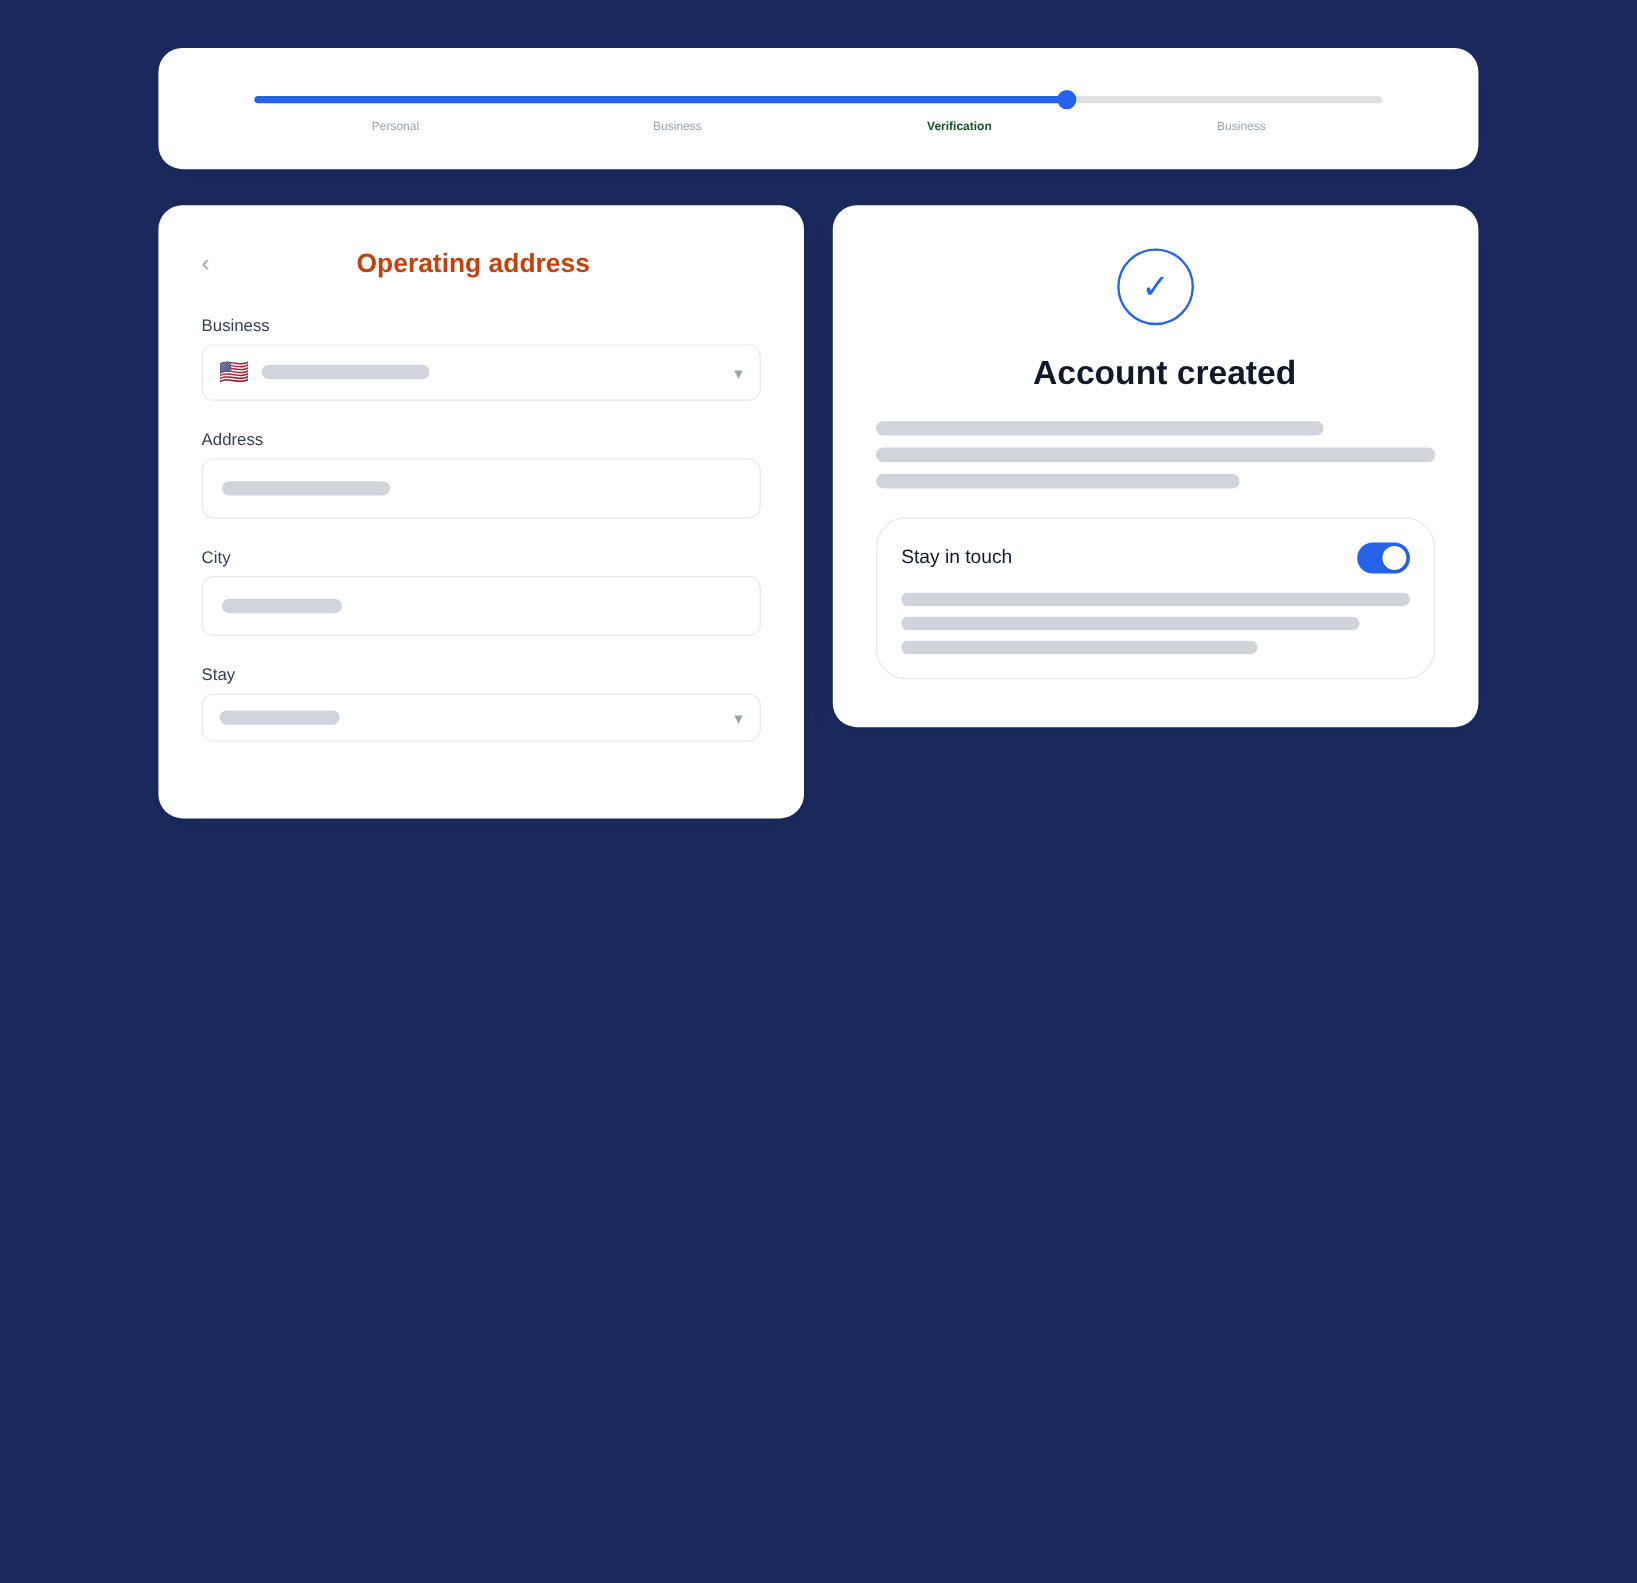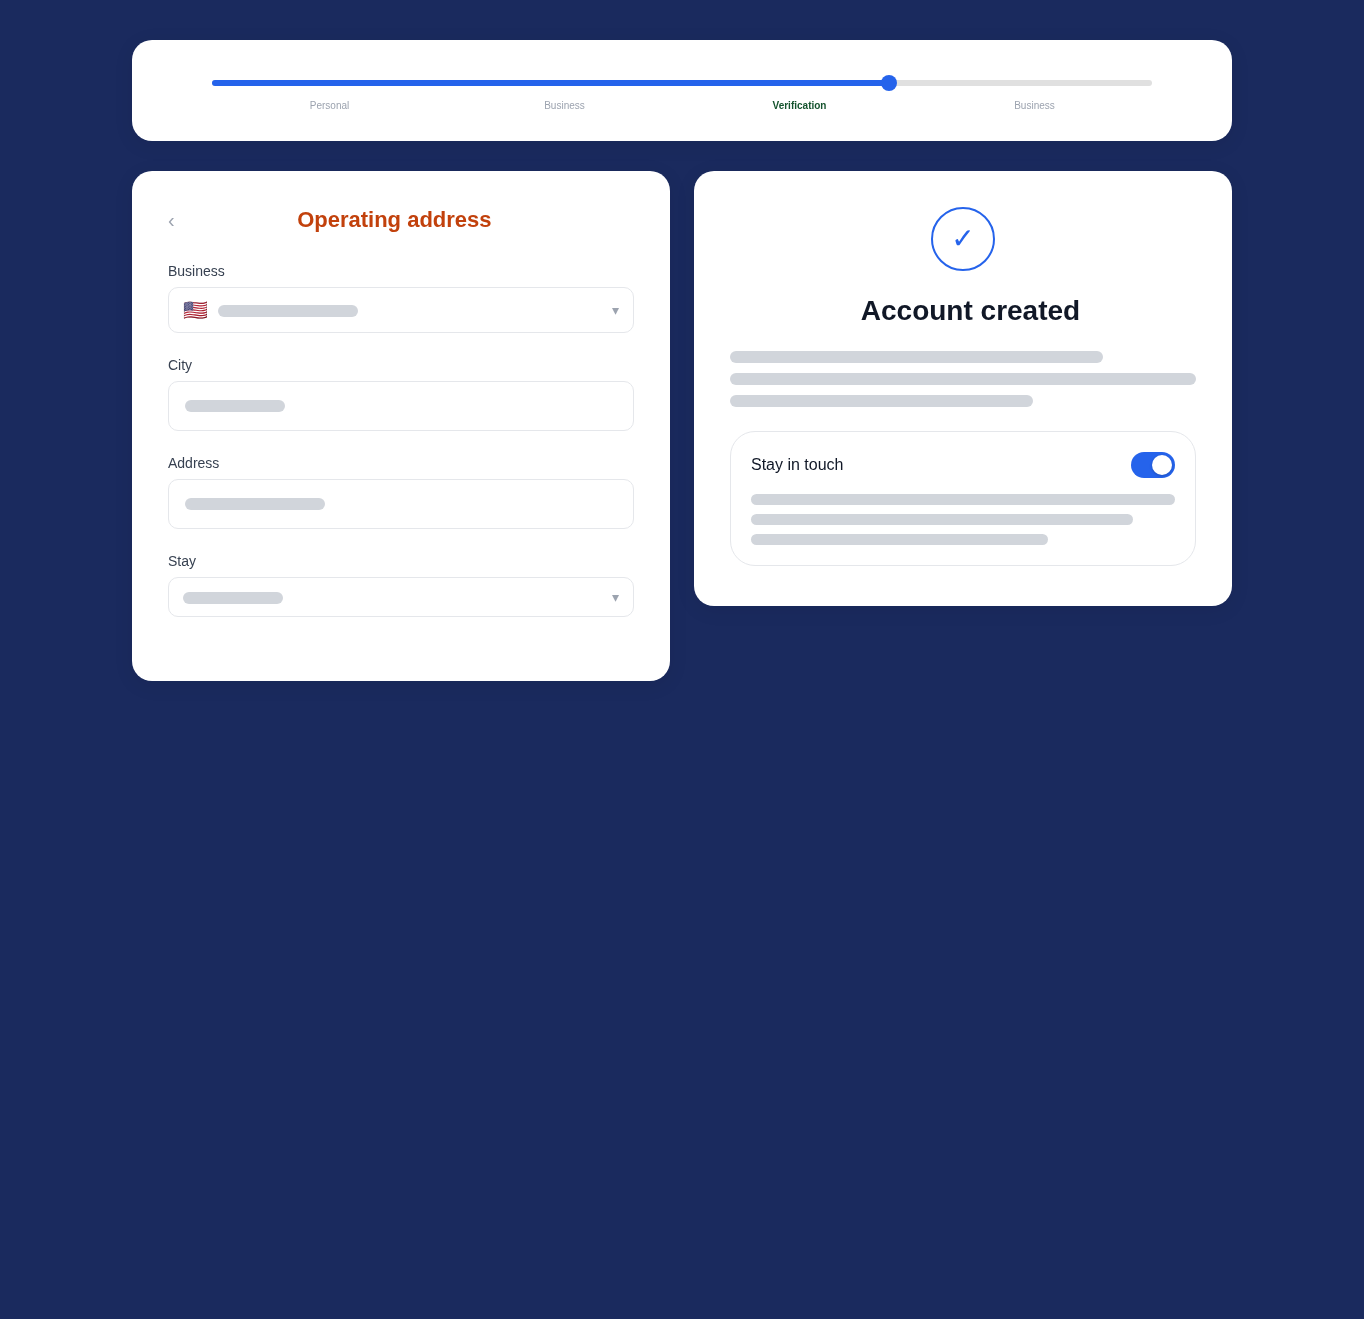--- a/index.html
+++ b/index.html
@@ -286,30 +286,30 @@
       <div class="select-field">
         <span class="flag-icon">🇺🇸</span>
         <span class="select-value">
           <span class="select-placeholder"></span>
         </span>
         <span class="chevron-icon">▾</span>
       </div>
     </div>
 
     <div class="field-group">
+      <div class="field-label">Address</div>
+      <div class="input-placeholder-wrap">
+        <span class="text-placeholder" style="width: 140px;"></span>
+      </div>
+    </div>
+
+    <div class="field-group">
       <div class="field-label">City</div>
       <div class="input-placeholder-wrap">
         <span class="text-placeholder" style="width: 100px;"></span>
-      </div>
-    </div>
-
-    <div class="field-group">
-      <div class="field-label">Address</div>
-      <div class="input-placeholder-wrap">
-        <span class="text-placeholder" style="width: 140px;"></span>
       </div>
     </div>
 
     <div class="field-group">
       <div class="field-label">Stay</div>
       <div class="select-field">
         <span class="select-value">
           <span class="select-placeholder" style="width: 100px;"></span>
         </span>
         <span class="chevron-icon">▾</span>

